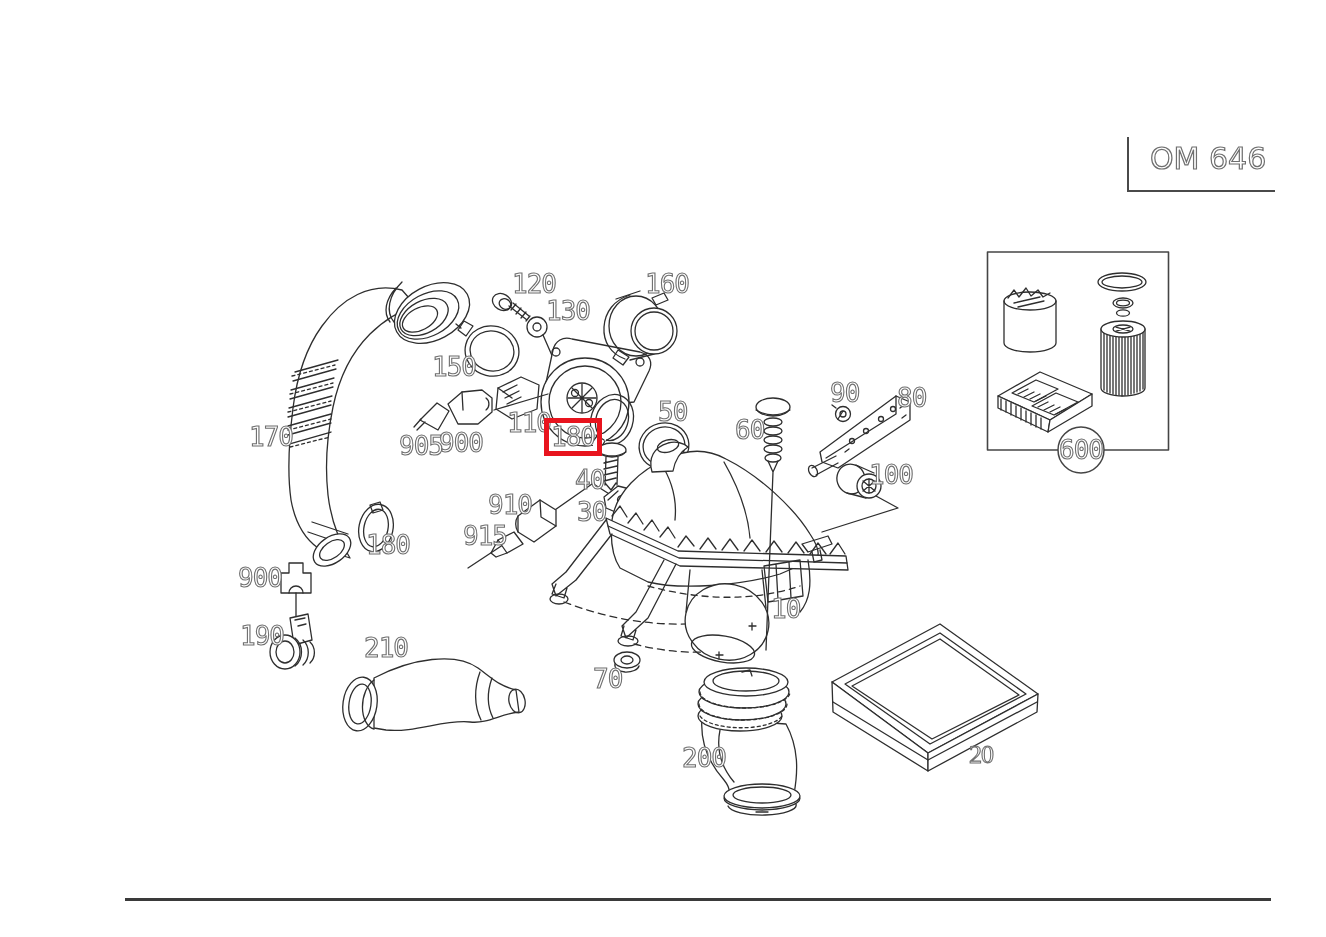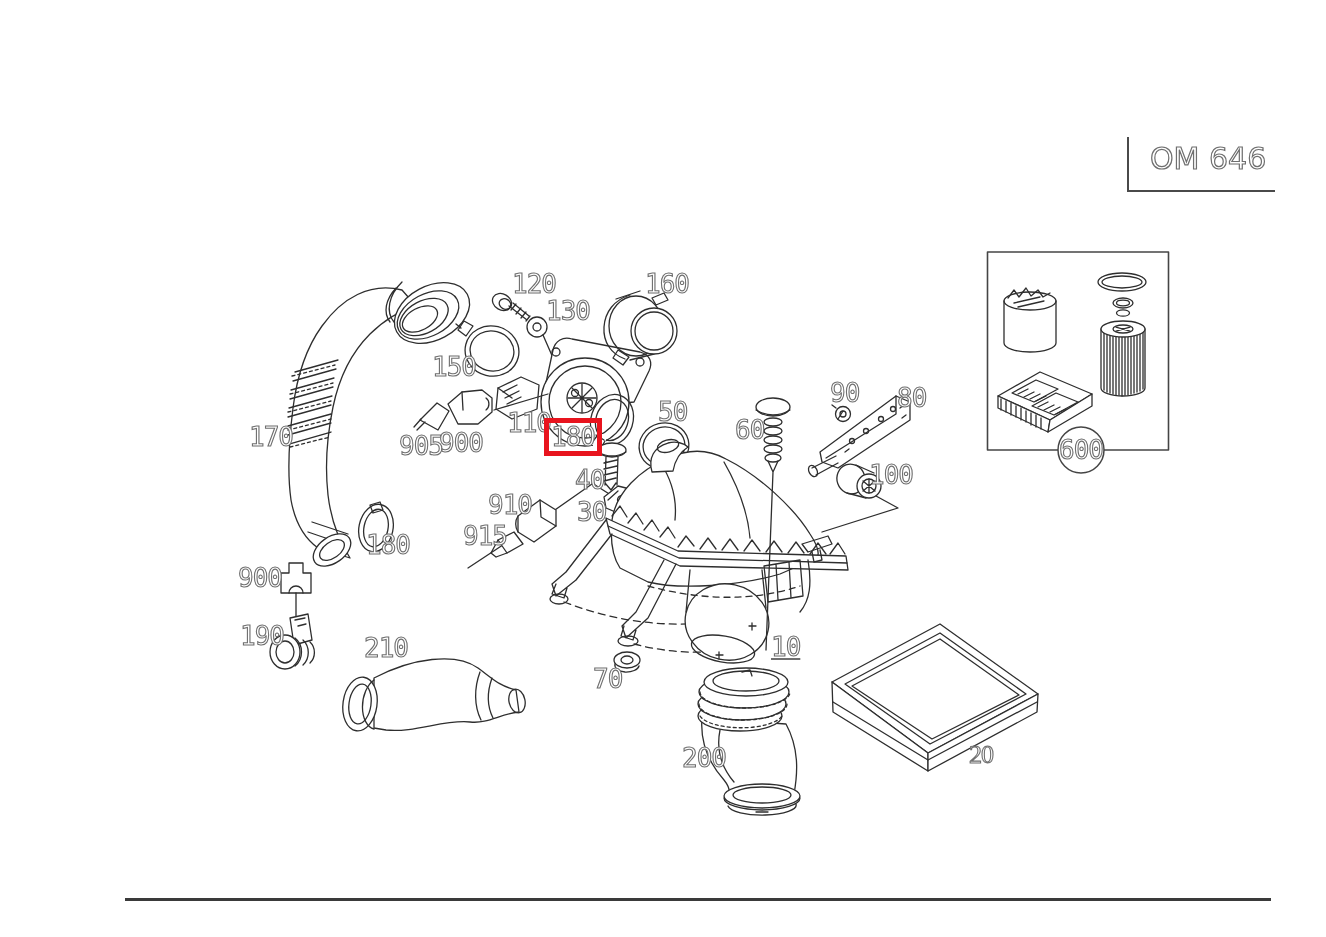--- a/index.html
+++ b/index.html
@@ -355,20 +355,20 @@
       <div class="part-label" style="left: 830px; top: 380px;">90</div>
       <div class="part-label" style="left: 897px; top: 385px;">80</div>
       <div class="part-label" style="left: 869px; top: 455px; margin-top: 7px;">100</div>
       <div class="part-label" style="left: 488px; top: 492px;">910</div>
       <div class="part-label" style="left: 577px; top: 499px;">30</div>
       <div class="part-label" style="left: 463px; top: 523px;">915</div>
       <div class="part-label" style="left: 366px; top: 532px;">180</div>
       <div class="part-label" style="left: 238px; top: 565px;">900</div>
       <div class="part-label" style="left: 240px; top: 623px;">190</div>
       <div class="part-label" style="left: 364px; top: 635px;">210</div>
-      <div class="part-label" style="left: 771px; top: 634px; text-decoration: underline;">10</div>
+      <div class="part-label" style="left: 771px; top: 596px;">10</div>
       <div class="part-label" style="left: 593px; top: 666px;">70</div>
       <div class="part-label" style="left: 682px; top: 745px;">200</div>
       <div class="part-label" style="left: 969px; top: 742px; font-family: Liberation Serif, serif;">20</div>
     </div>
 
   <div class="footer-rule"></div>
 </div>
 
 </body></html>

